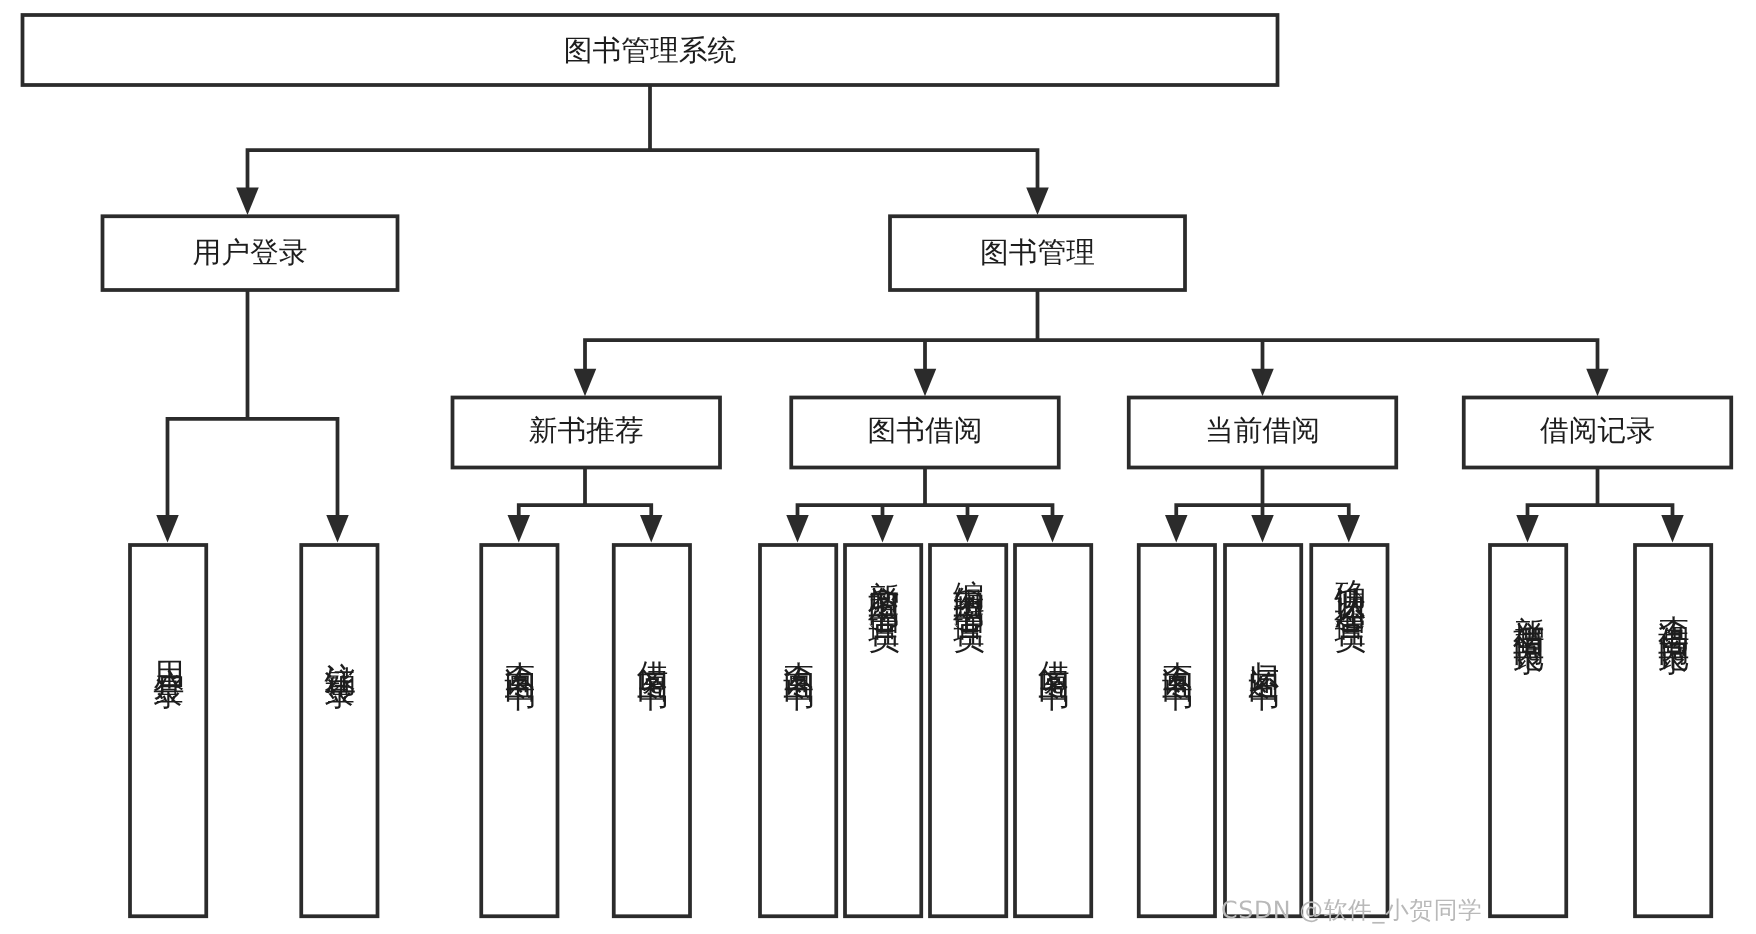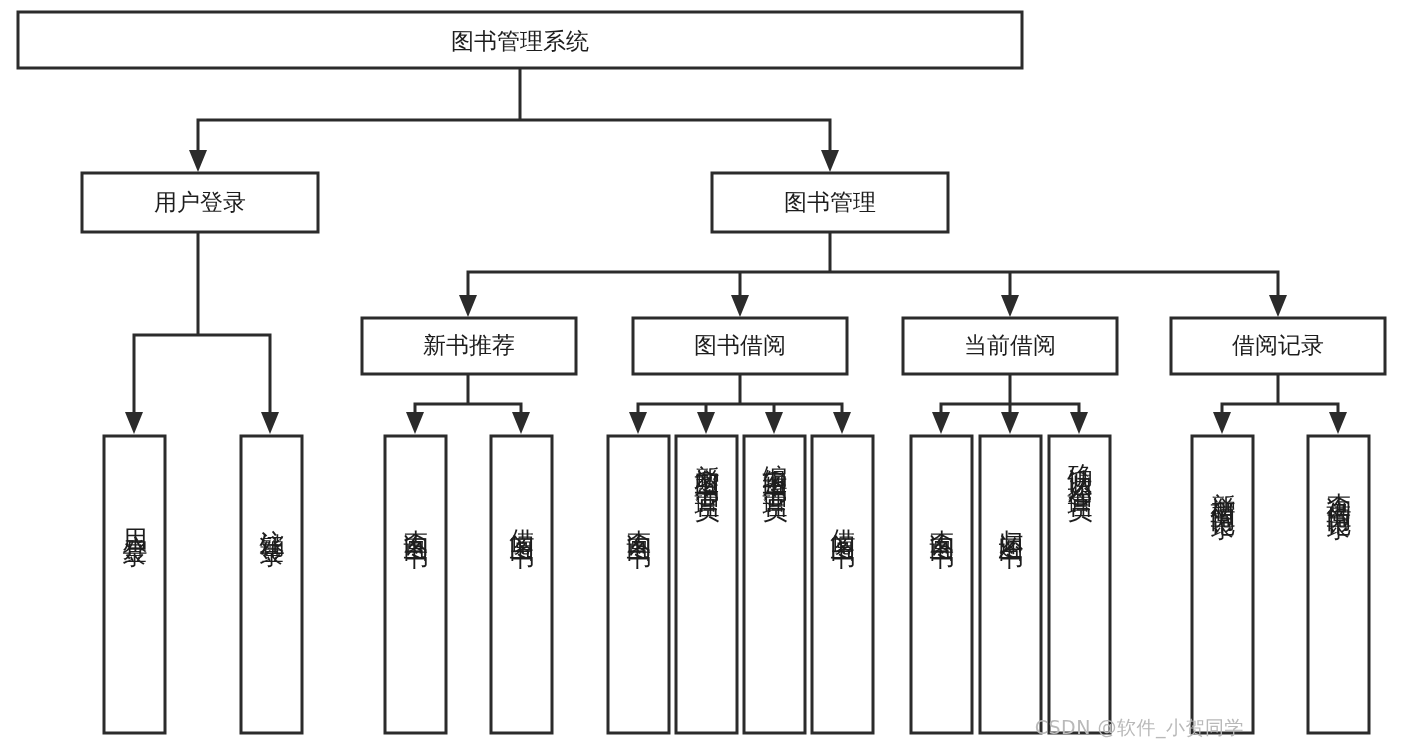--- a/index.html
+++ b/index.html
@@ -10,21 +10,20 @@
   body {
     width: 1405px;
     height: 747px;
     font-family: "DejaVu Sans", "Liberation Sans", sans-serif;
     overflow: hidden;
   }
   #diagram-root {
     position: relative;
     width: 1210px;
     height: 747px;
-    padding-left: 42px;
   }
   svg#flow {
     position: absolute;
     top: 0;
     left: 0;
     width: 1405px;
     height: 747px;
     display: block;
   }
   .node-rect {
@@ -53,21 +52,21 @@
     font-family: "DejaVu Sans", "Liberation Sans", sans-serif;
     font-size: 25px;
     fill: #1d1d1d;
     writing-mode: vertical-rl;
     text-orientation: upright;
     letter-spacing: 5px;
     white-space: pre;
   }
   .watermark {
     position: absolute;
-    right: 8px;
+    right: 24px;
     bottom: 6px;
     font-family: "DejaVu Sans", "Liberation Sans", sans-serif;
     font-size: 19px;
     color: #b9b9b9;
     letter-spacing: 0.5px;
     white-space: nowrap;
     pointer-events: none;
   }
 </style>
 </head>

